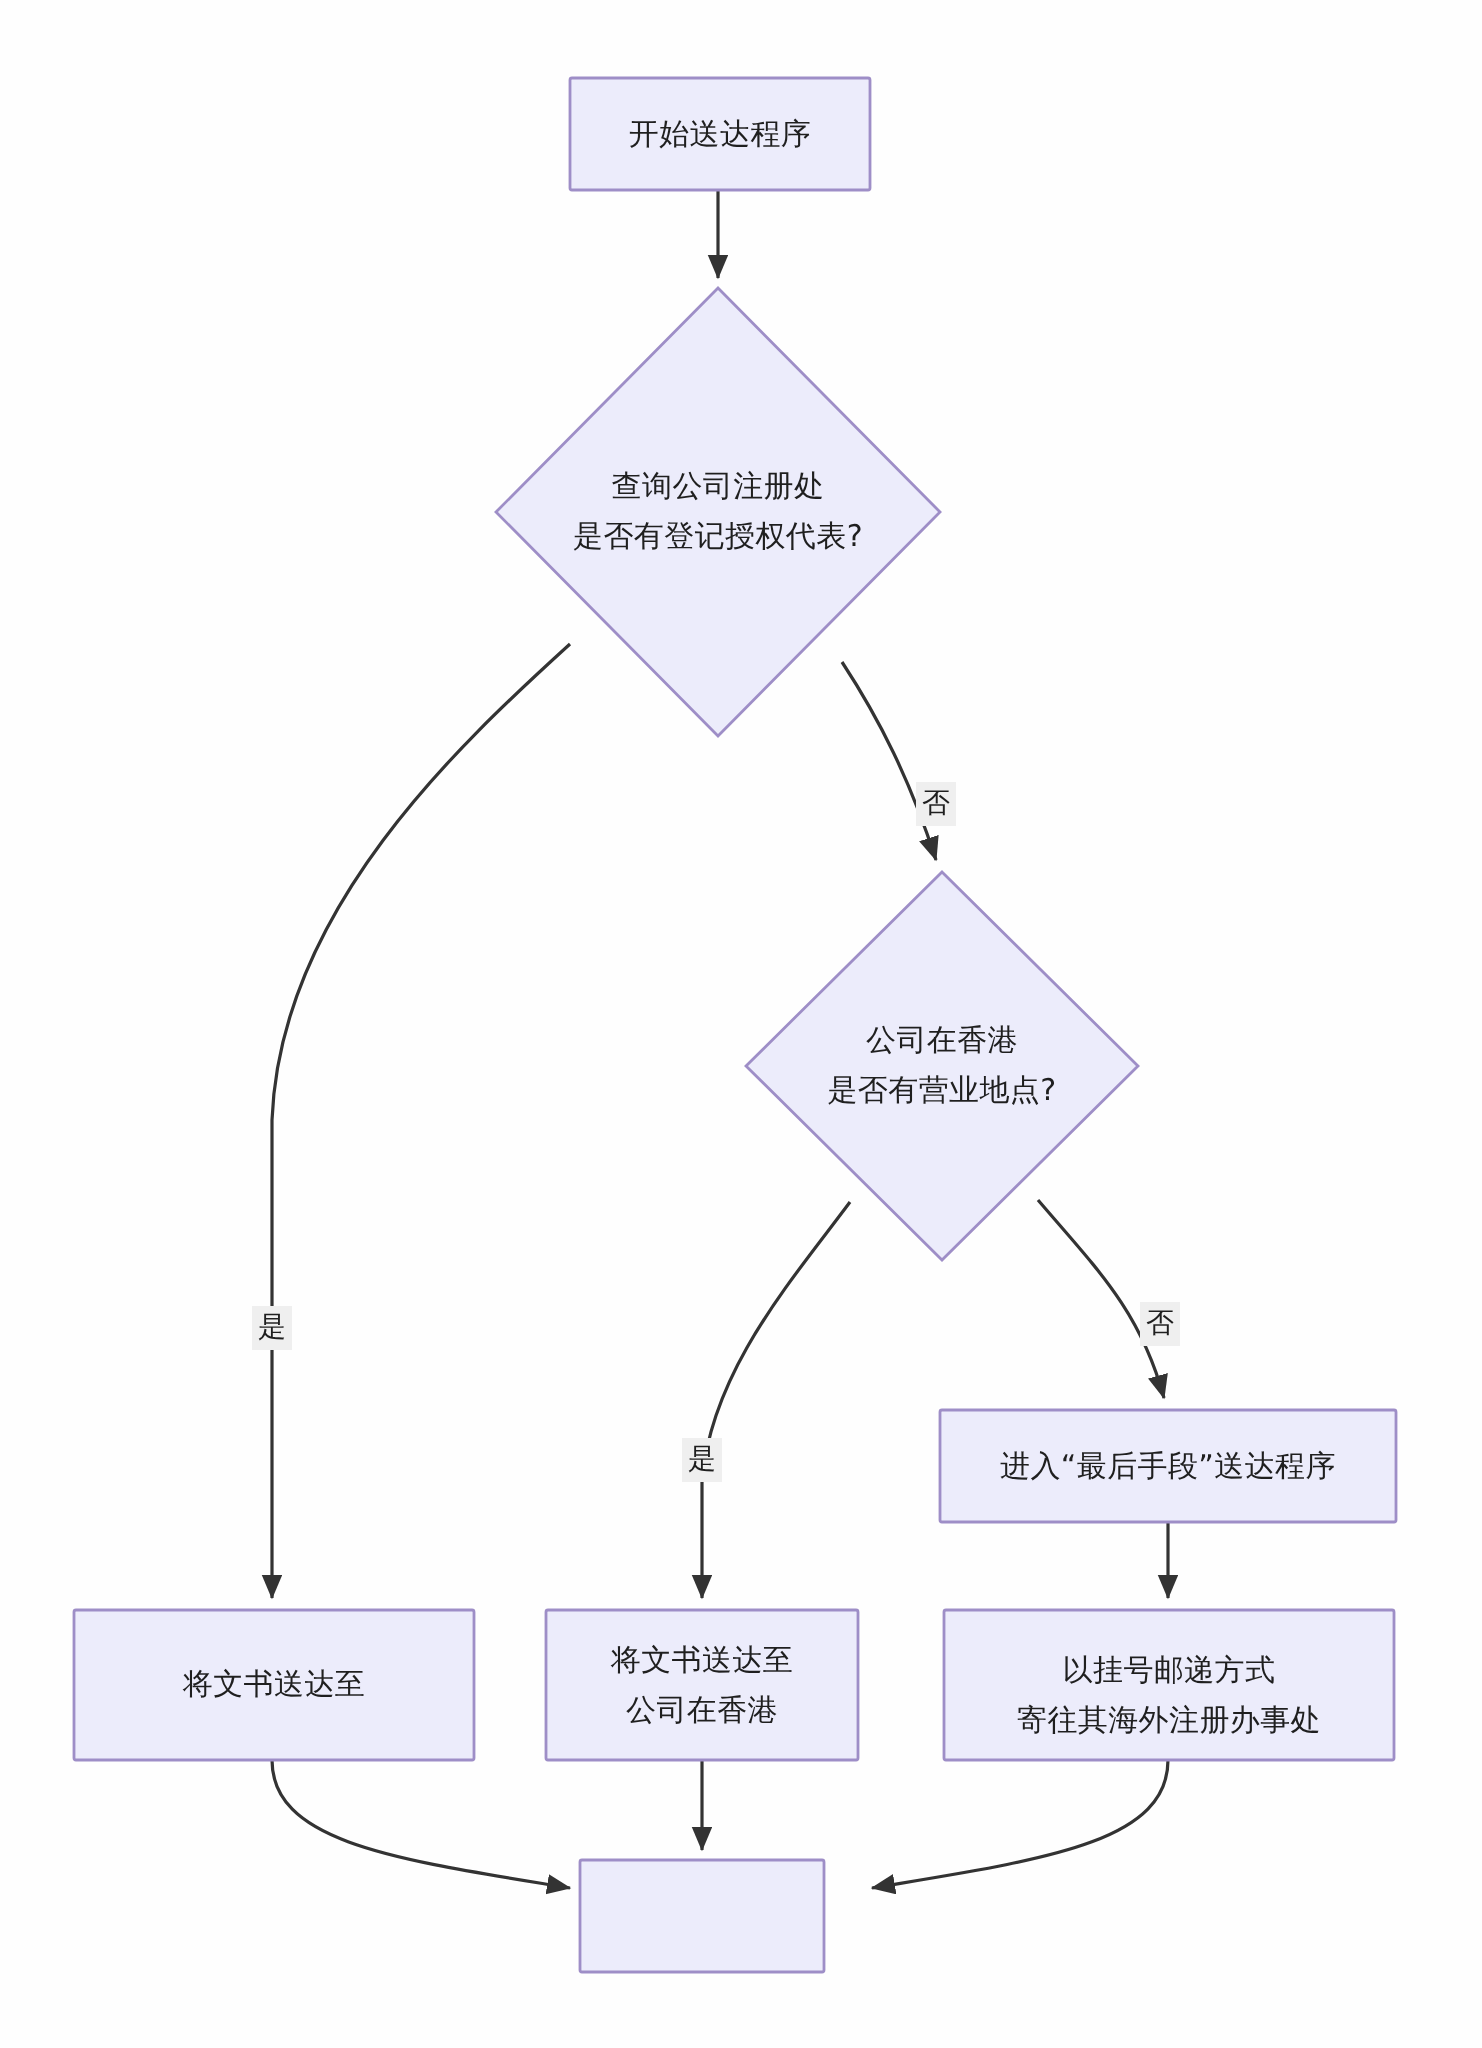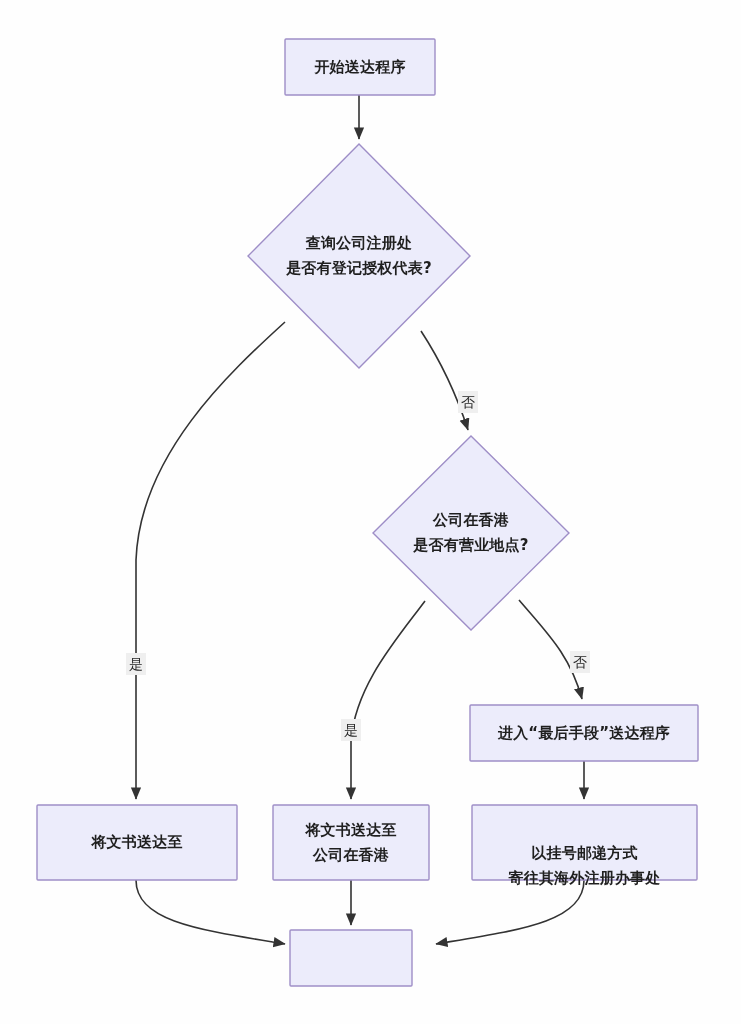--- a/index.html
+++ b/index.html
@@ -48,21 +48,21 @@
     align-items: center;
     justify-content: center;
     text-align: center;
     color: #1f1f1f;
     font-size: 15px;
     line-height: 25px;
     letter-spacing: 0.2px;
     pointer-events: none;
     white-space: nowrap;
   }
-  .node-label .line { display: block; font-weight: bold; }
+  .node-label .line { display: block; }
   .edge-label {
     position: absolute;
     background: #efefef;
     color: #1f1f1f;
     font-size: 14px;
     line-height: 18px;
     padding: 2px 3px;
     text-align: center;
     white-space: nowrap;
   }
@@ -134,21 +134,21 @@
 
   <div class="node-label" style="left:37px; top:805px; width:200px; height:75px;">
     <span class="line">将文书送达至</span>
   </div>
 
   <div class="node-label" style="left:273px; top:805px; width:156px; height:75px;">
     <span class="line">将文书送达至</span>
     <span class="line">公司在香港</span>
   </div>
 
-  <div class="node-label" style="left:472px; top:805px; width:225px; height:86px;justify-content:flex-end;">
+  <div class="node-label" style="left:472px; top:805px; width:225px; height:86px;">
     <span class="line">以挂号邮递方式</span>
     <span class="line">寄往其海外注册办事处</span>
   </div>
 
 
   <div class="edge-label" style="left:126px; top:653px;">是</div>
 
   <div class="edge-label" style="left:458px; top:391px;">否</div>
 
   <div class="edge-label" style="left:341px; top:719px;">是</div>

